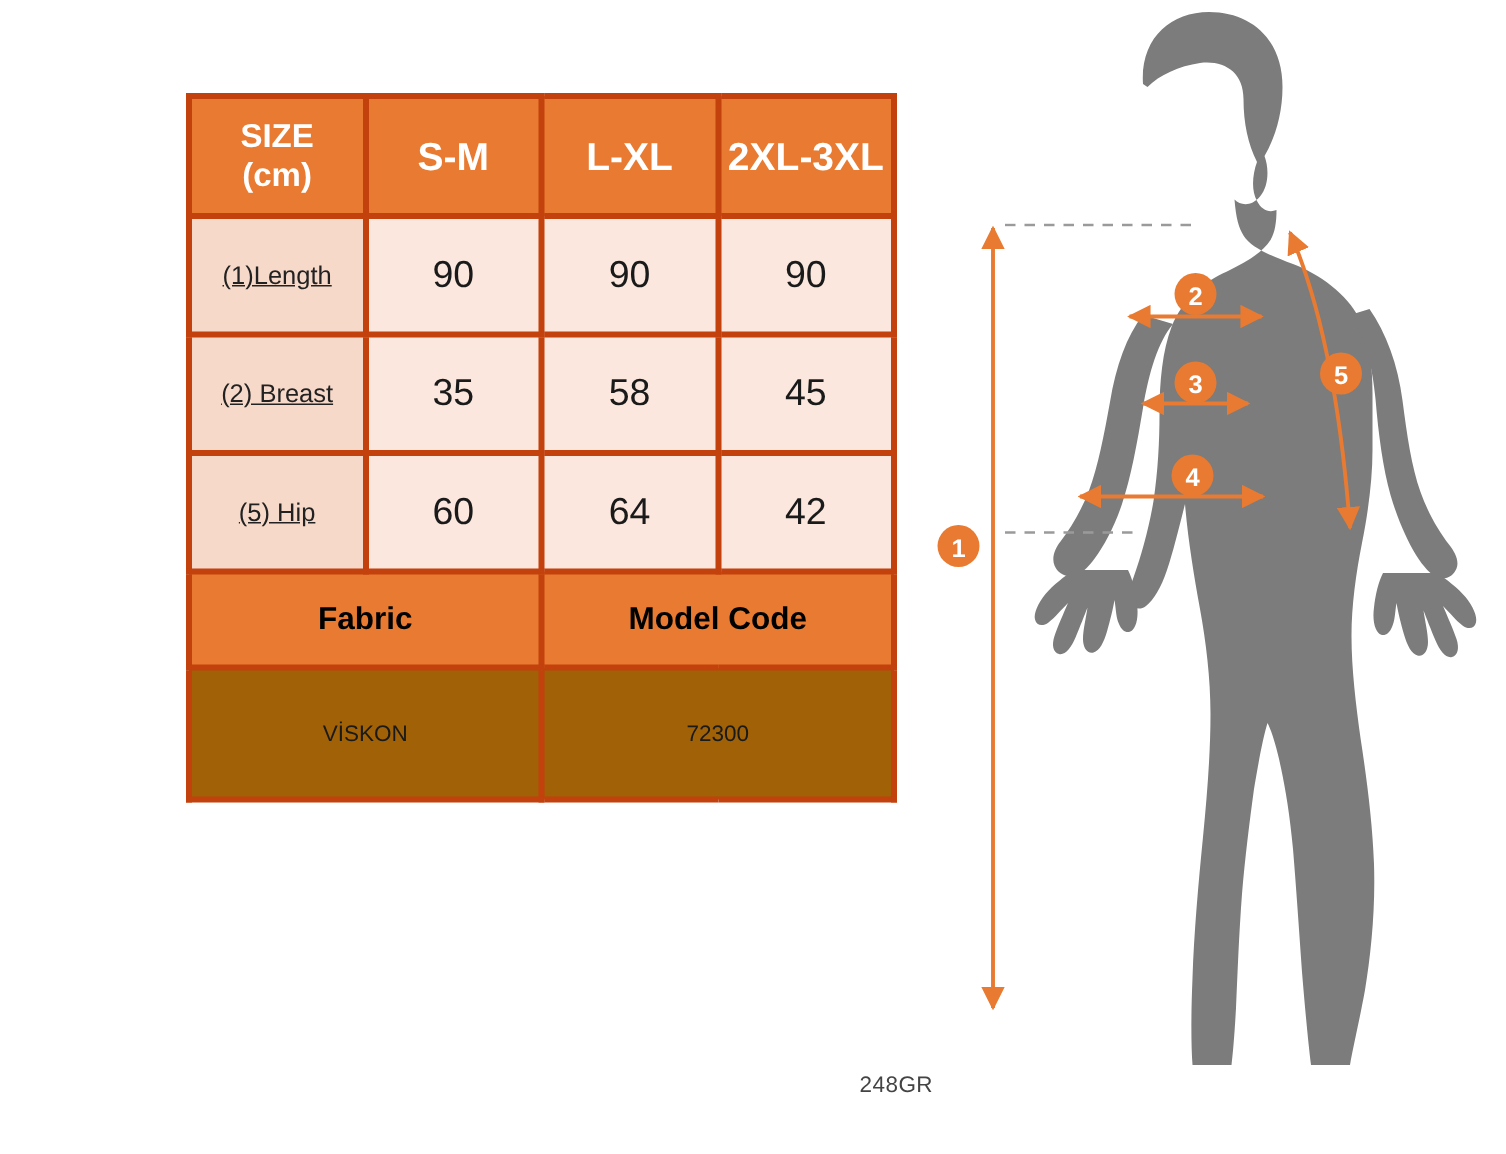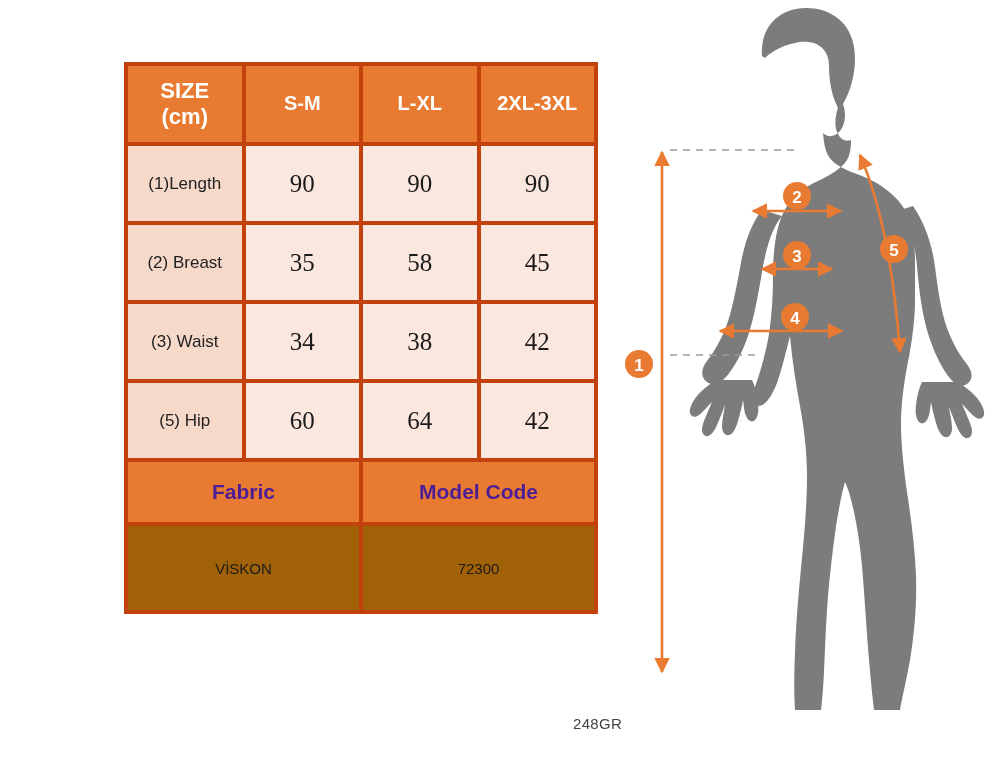--- a/index.html
+++ b/index.html
@@ -28,49 +28,49 @@
   }
   #size-table td, #size-table th {
     border: 4px solid #c2410c;
     text-align: center;
     vertical-align: middle;
     padding: 0;
   }
   .hdr-cell {
     background: #e87b31;
     color: #ffffff;
-    font-size: 20px;
+    font-size: 26px;
     font-weight: bold;
     height: 80px;
     line-height: 1.18;
   }
   .hdr-cell.size-label {
     font-size: 22px;
   }
   .row-label {
     background: #f7d9c9;
     color: #222222;
     font-size: 17px;
     height: 79px;
     font-weight: normal;
     padding: 0 6px;
     line-height: 1.25;
+    text-decoration: underline;
   }
   .val-cell {
     background: #fbe7dd;
     color: #1a1a1a;
     font-size: 25px;
     height: 79px;
-    font-family: Liberation Serif, serif;
   }
   .val-cell.empty { font-size: 0; }
 
   .fabric-hdr {
     background: #e87b31;
-    color: #4c1d95;
+    color: #000000;
     font-size: 21px;
     font-weight: bold;
     height: 64px;
   }
   .fabric-val {
     background: #a16207;
     color: #1a1a1a;
     font-size: 15px;
     height: 88px;
   }
@@ -117,26 +117,20 @@
         <td class="row-label">(1)Length</td>
         <td class="val-cell">90</td>
         <td class="val-cell">90</td>
         <td class="val-cell">90</td>
       </tr>
       <tr>
         <td class="row-label">(2) Breast</td>
         <td class="val-cell">35</td>
         <td class="val-cell">58</td>
         <td class="val-cell">45</td>
-      </tr>
-      <tr>
-        <td class="row-label">(3) Waist</td>
-        <td class="val-cell">34</td>
-        <td class="val-cell">38</td>
-        <td class="val-cell">42</td>
       </tr>
       <tr>
         <td class="row-label">(5) Hip</td>
         <td class="val-cell">60</td>
         <td class="val-cell">64</td>
         <td class="val-cell">42</td>
       </tr>
       <tr>
         <td class="fabric-hdr" colspan="2">Fabric</td>
         <td class="fabric-hdr" colspan="2">Model Code</td>

